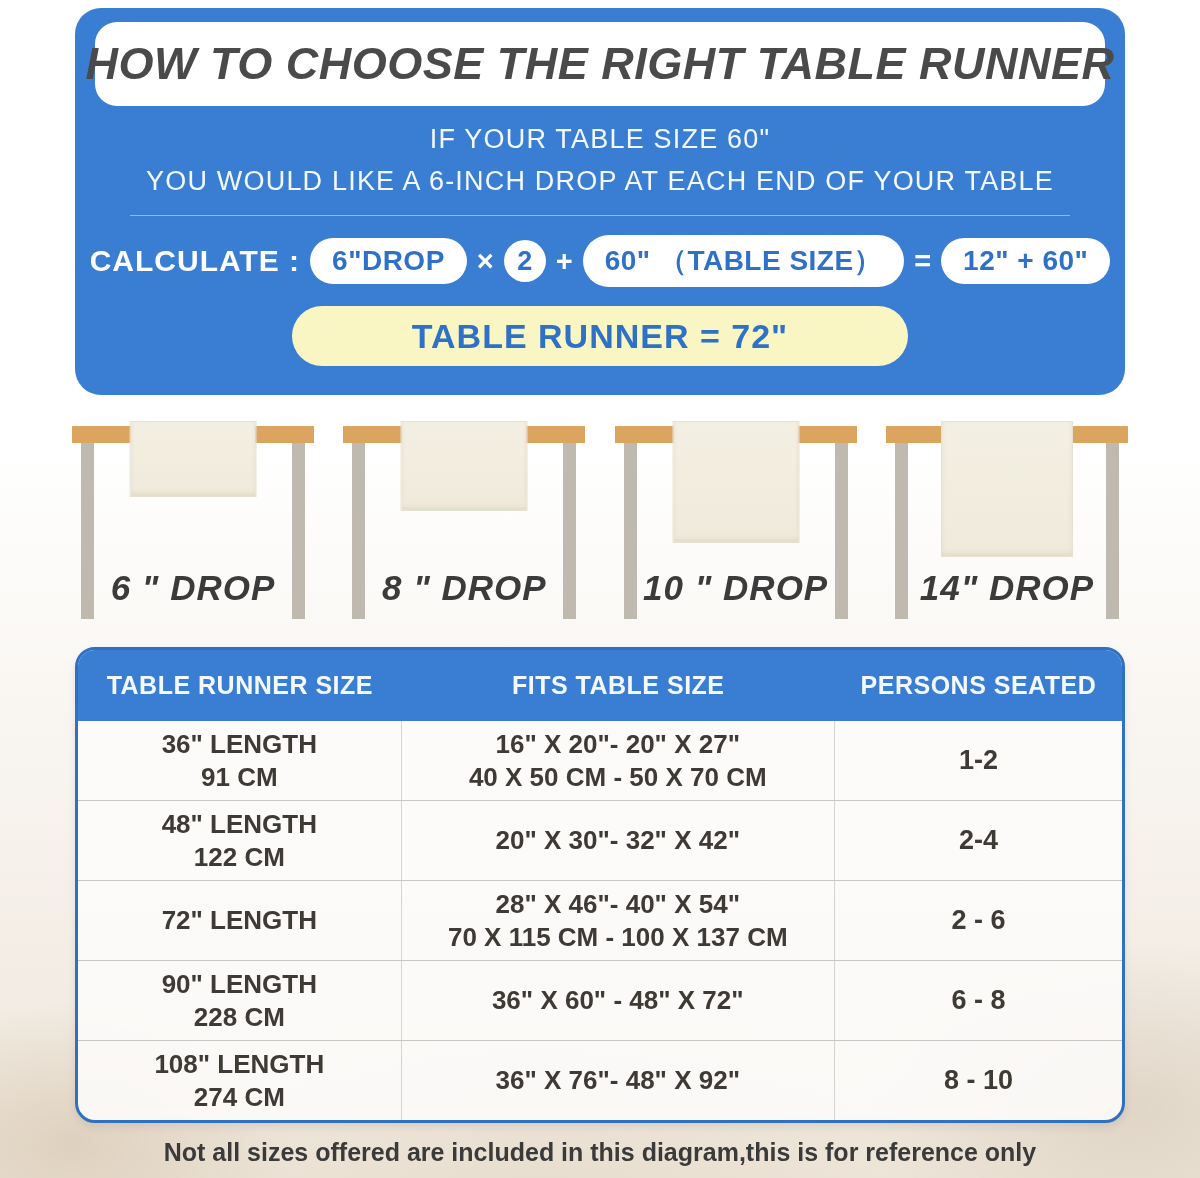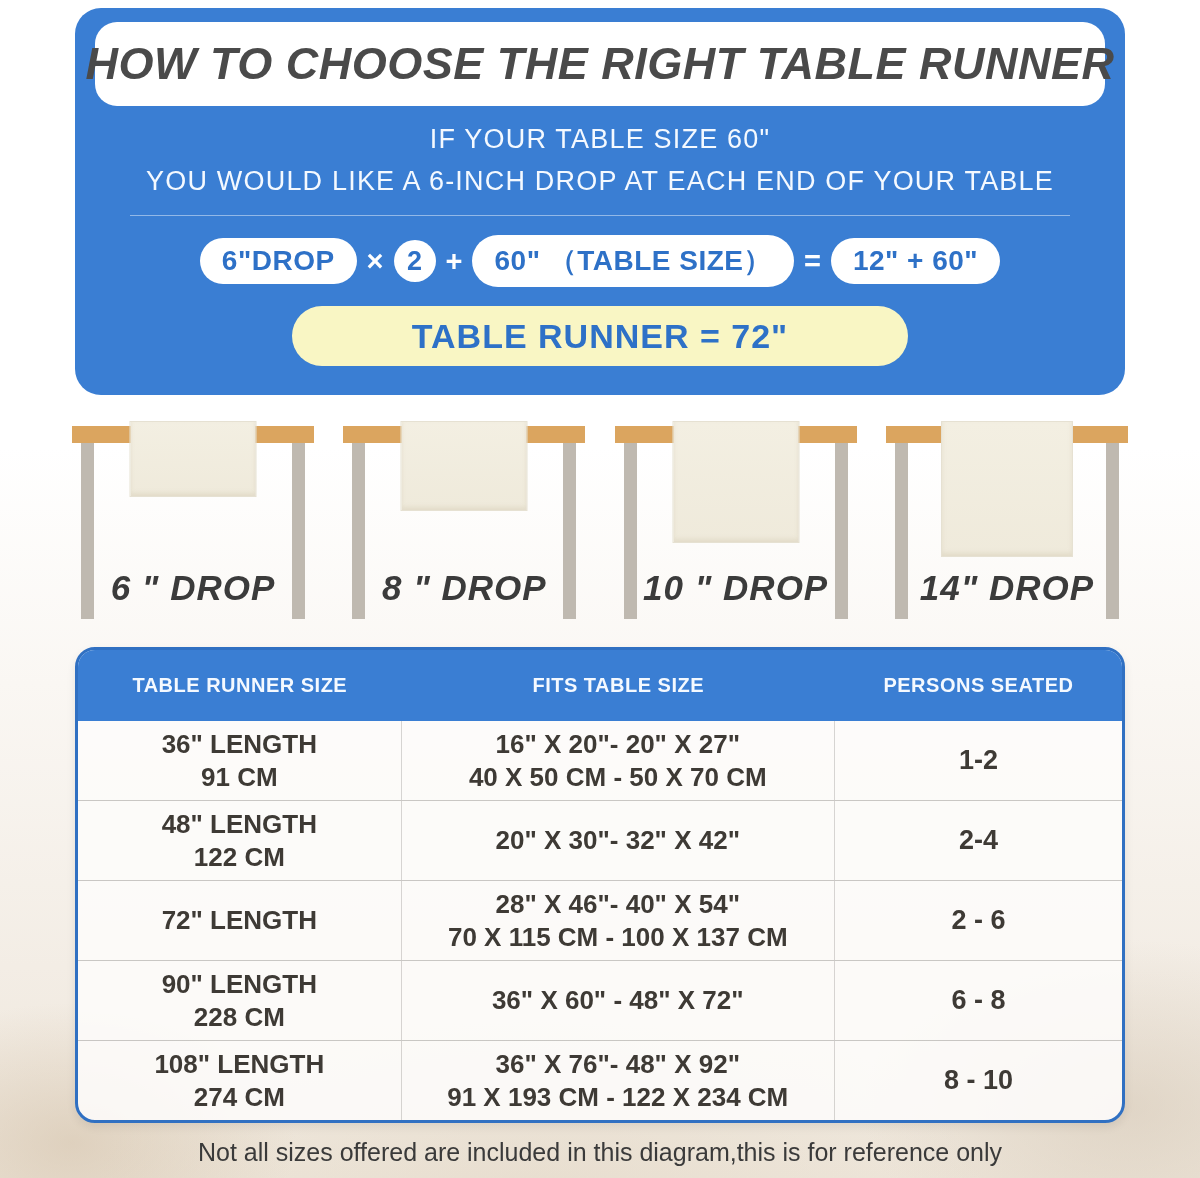--- a/index.html
+++ b/index.html
@@ -64,47 +64,48 @@
                 font-size:35px; font-weight:bold; font-style:italic; color:#3B3B3B;
                 letter-spacing:1px; white-space:nowrap; }
 
   
   .size-table { position:absolute; left:75px; top:647px; width:1050px; height:476px;
                 border:3px solid #3070C2; border-radius:20px; overflow:hidden;
                 background:rgba(253,252,250,0.88); display:flex; flex-direction:column;
                 box-shadow:0 4px 10px rgba(0,0,0,0.08); }
   .thead { height:71px; background:#3A7ED3; display:grid;
            grid-template-columns:31% 41.5% 27.5%; align-items:center; flex:none; }
-  .th { text-align:center; color:#F4F9FF; font-weight:bold; font-size:20px; letter-spacing:0.5px; }
+  .th { text-align:center; color:#F4F9FF; font-weight:bold; font-size:25px; letter-spacing:0.5px; }
   .tbody { flex:1; display:flex; flex-direction:column; }
   .tr { flex:1; display:grid; grid-template-columns:31% 41.5% 27.5%; }
   .tr + .tr { border-top:1px solid rgba(125,122,118,0.40); }
   .td { text-align:center; color:#3E3A35; font-weight:bold; font-size:26px; line-height:33px;
         display:flex; flex-direction:column; justify-content:center; }
   .td-c1, .td-c2 { border-right:1px solid rgba(125,122,118,0.30); }
   .persons { font-size:27px; }
 
   
   .note { position:absolute; top:1138px; width:100%; text-align:center;
-          font-size:25px; font-weight:normal; color:#3A3A3A; }
+          font-size:25px; font-weight:bold; color:#3A3A3A; }
 </style>
 </head>
 <body>
 
 <div class="page">
 
   <section class="hero">
     <div class="title-box">
       <h1 class="title">HOW TO CHOOSE THE RIGHT TABLE RUNNER</h1>
     </div>
     <p class="sub sub1">IF YOUR TABLE SIZE 60"</p>
     <p class="sub sub2">YOU WOULD LIKE A 6-INCH DROP AT EACH END OF YOUR TABLE</p>
     <div class="hero-divider"></div>
 
     <div class="calc-row">
+      <span class="calc-label">CALCULATE :</span>
       <span class="pill">6"DROP</span>
       <span class="op">×</span>
       <span class="circle">2</span>
       <span class="op">+</span>
       <span class="pill">60" （TABLE SIZE）</span>
       <span class="op">=</span>
       <span class="pill">12" + 60"</span>
     </div>
 
     <div class="result-pill">
@@ -204,21 +205,20 @@
         </div>
       </div>
 
       <div class="tr">
         <div class="td td-c1">
           <span>108" LENGTH</span>
           <span>274 CM</span>
         </div>
         <div class="td td-c2">
           <span>36" X 76"- 48" X 92"</span>
-          <span>91 X 193 CM - 122 X 234 CM</span>
         </div>
         <div class="td persons">
           <span>8 - 10</span>
         </div>
       </div>
 
     </div>
   </section>
 
   <p class="note">Not all sizes offered are included in this diagram,this is for reference only</p>

